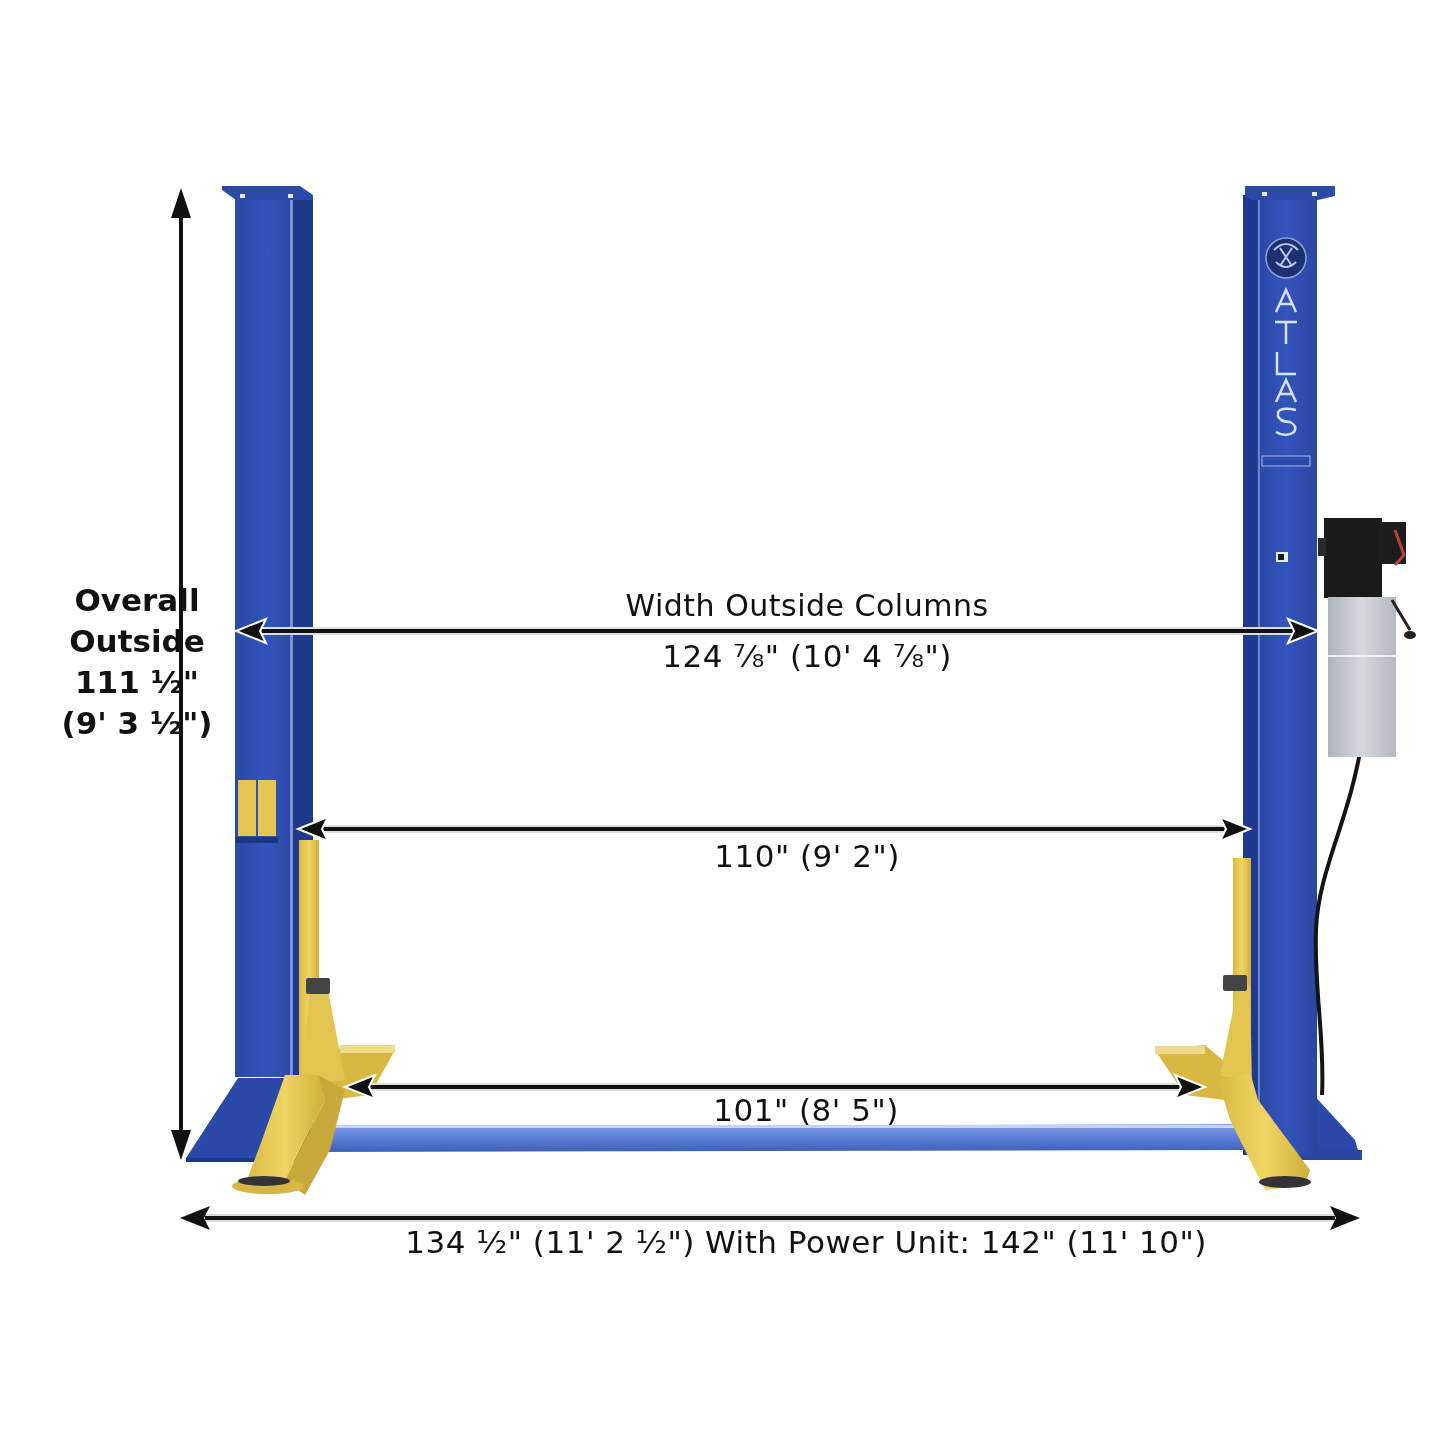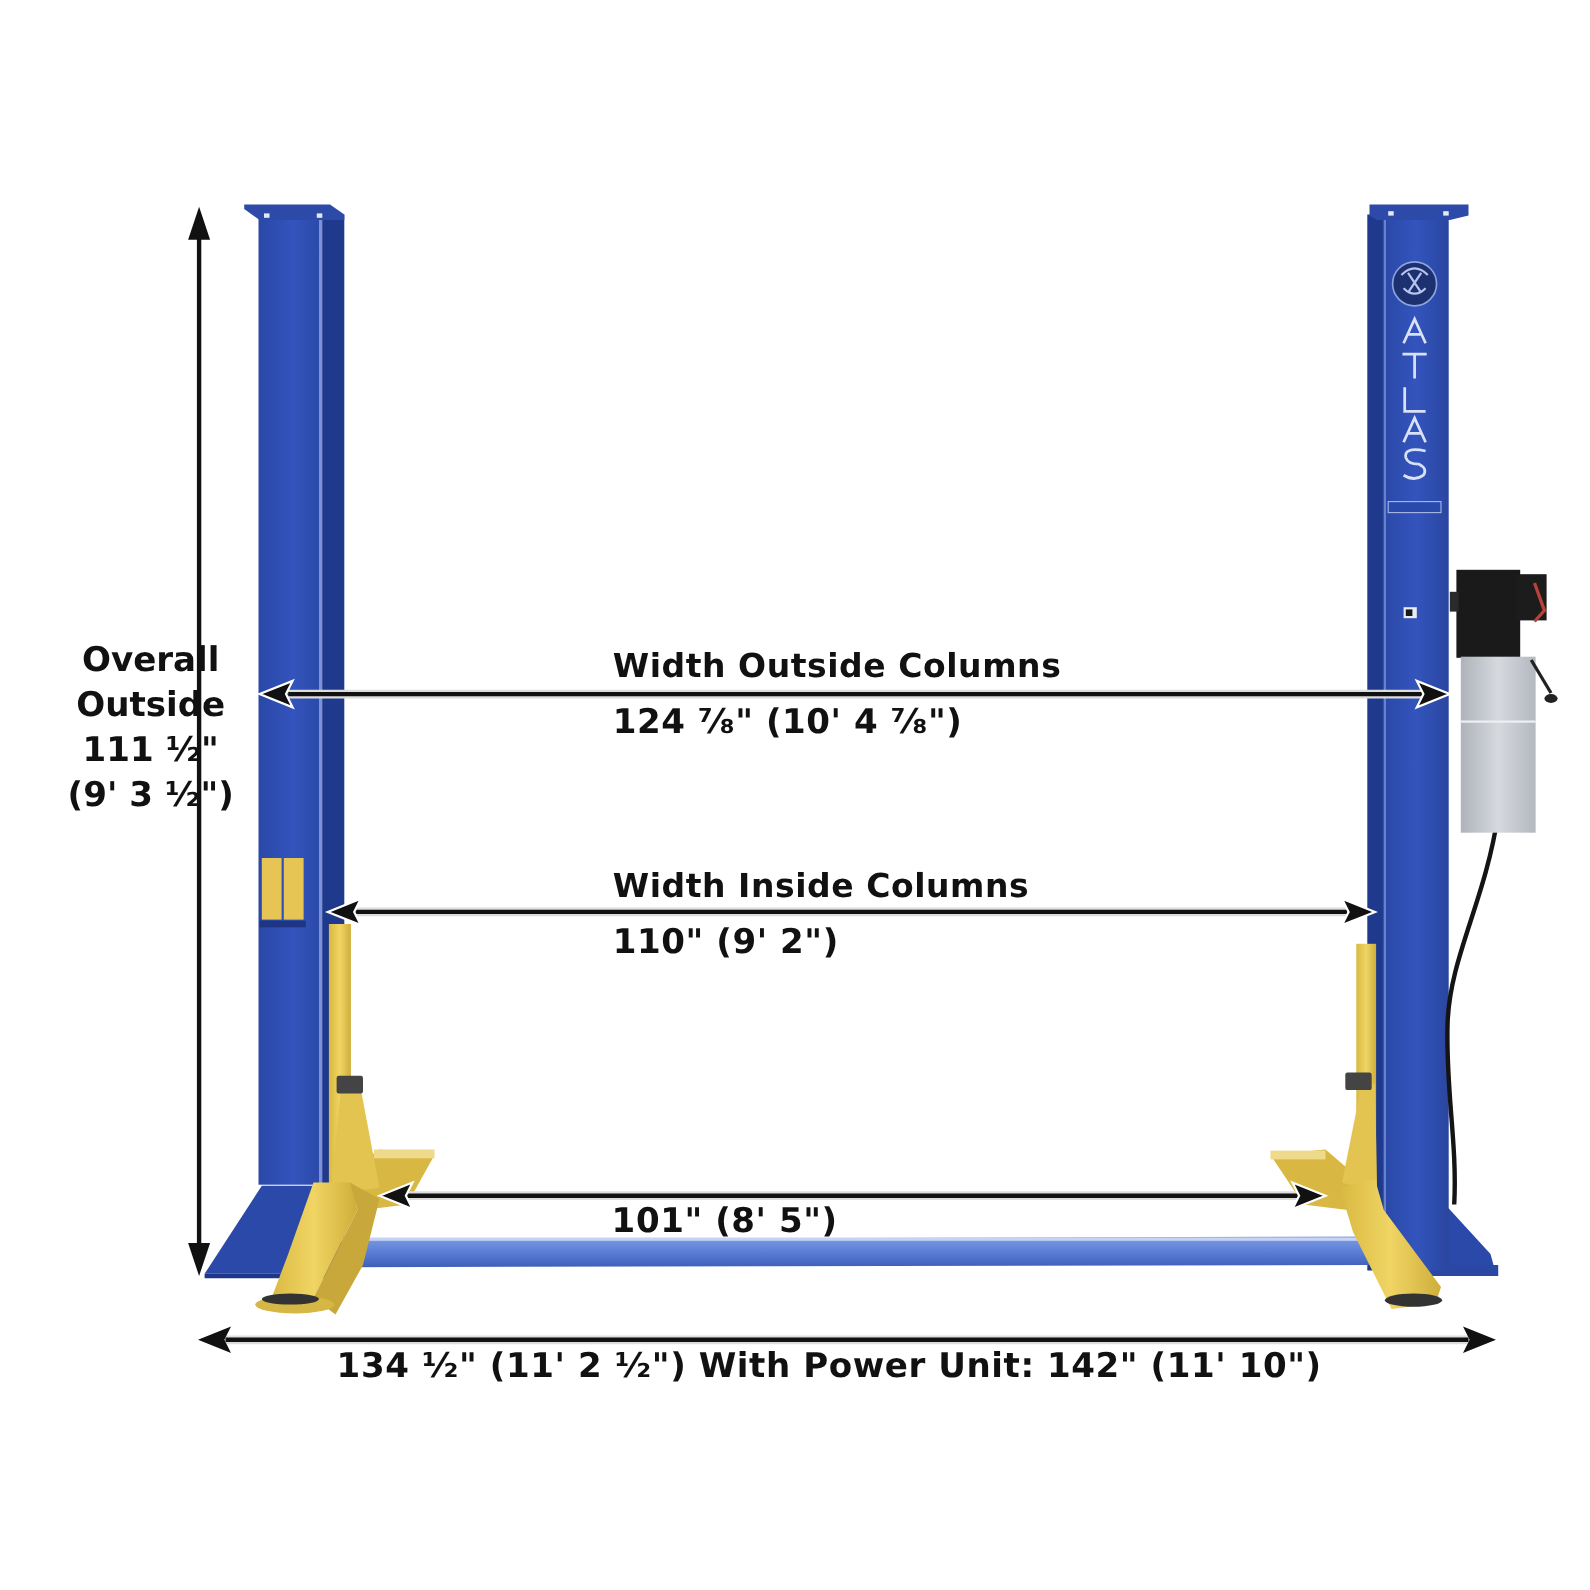--- a/index.html
+++ b/index.html
@@ -1,20 +1,20 @@
 <!DOCTYPE html>
 <html><head>
   <meta charset="utf-8">
   <style>
     html, body { margin: 0; padding: 0; background: #ffffff; }
     body { width: 1445px; height: 1445px; position: relative; overflow: hidden;
            font-family: "DejaVu Sans", sans-serif; }
     #stage { position: absolute; left: 0; top: 0; width: 1445px; height: 1445px; }
     .label { position: absolute; color: #111; font-family: "DejaVu Sans", sans-serif;
-             font-weight: bold; white-space: nowrap; letter-spacing: 0.5px; }
+             font-weight: normal; text-align: center; white-space: nowrap; letter-spacing: 0.5px; }
     .lbl-title { font-size: 30px; }
     .lbl-value { font-size: 31px; }
     .height-label { position: absolute; left: 0; top: 580px; width: 178px; text-align: center;
                     font-weight: bold; color: #111; font-size: 31px; line-height: 41px; margin-left: 48px; }
     .height-label div { white-space: nowrap; }
   </style>
 </head>
 <body>
 
 <div id="stage">
@@ -180,19 +180,18 @@
   <div class="height-label">
     <div>Overall</div>
     <div>Outside</div>
     <div>111 ¹⁄₂"</div>
     <div>(9' 3 ¹⁄₂")</div>
   </div>
 
   <div class="label lbl-title" style="left:557px; top:588px; width:500px;">Width Outside Columns</div>
   <div class="label lbl-value" style="left:557px; top:638px; width:500px;">124 ⁷⁄₈" (10' 4 ⁷⁄₈")</div>
 
-  <div class="label lbl-title" style="left:557px; top:788px; width:500px;">Width Inside Columns</div>
   <div class="label lbl-value" style="left:557px; top:838px; width:500px;">110" (9' 2")</div>
 
   <div class="label lbl-value" style="left:556px; top:1092px; width:500px;">101" (8' 5")</div>
 
   <div class="label lbl-value" style="left:306px; top:1224px; width:1000px;">134 ¹⁄₂" (11' 2 ¹⁄₂") With Power Unit: 142" (11' 10")</div>
 </div>
 
 </body></html>

